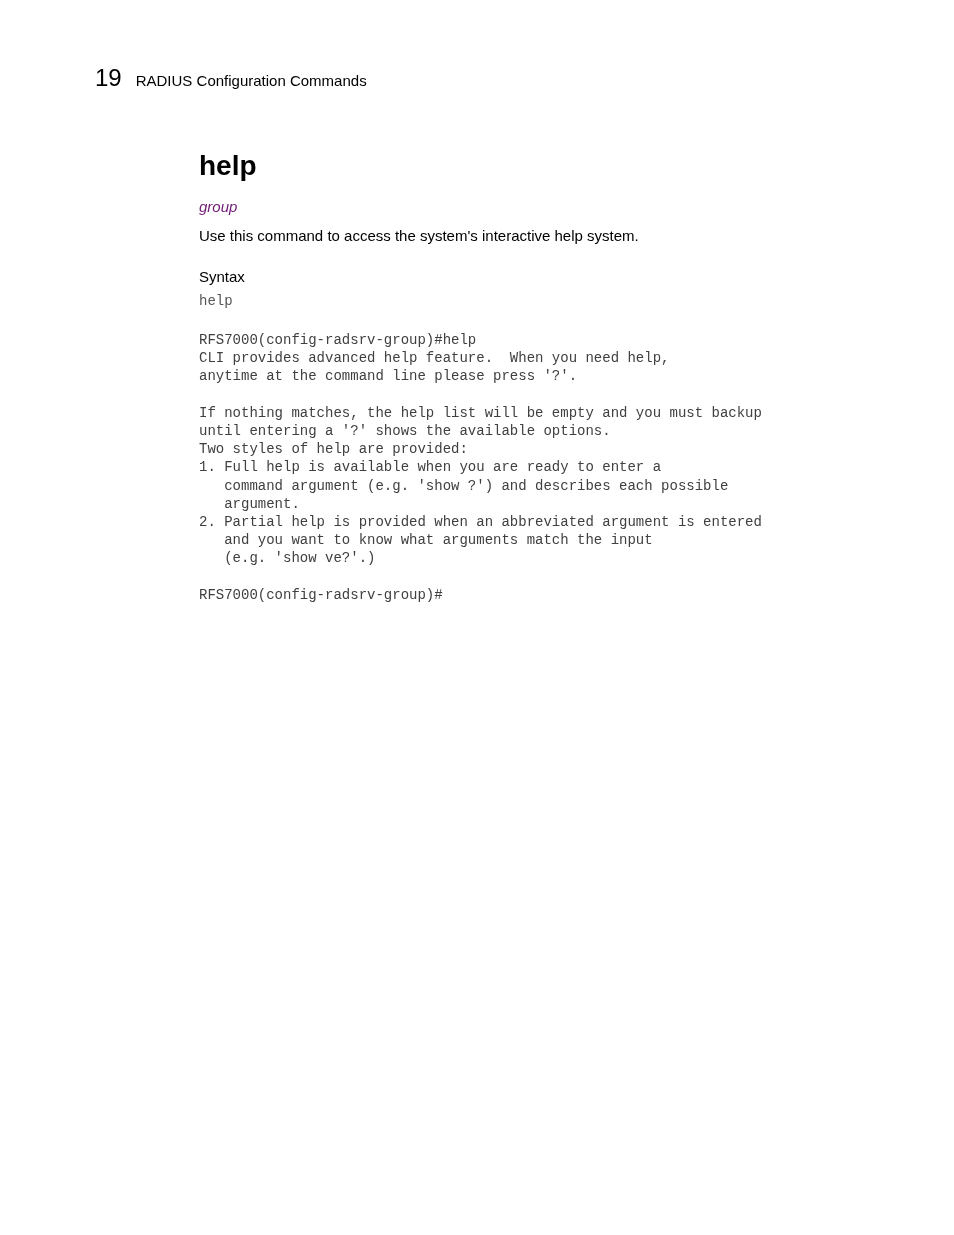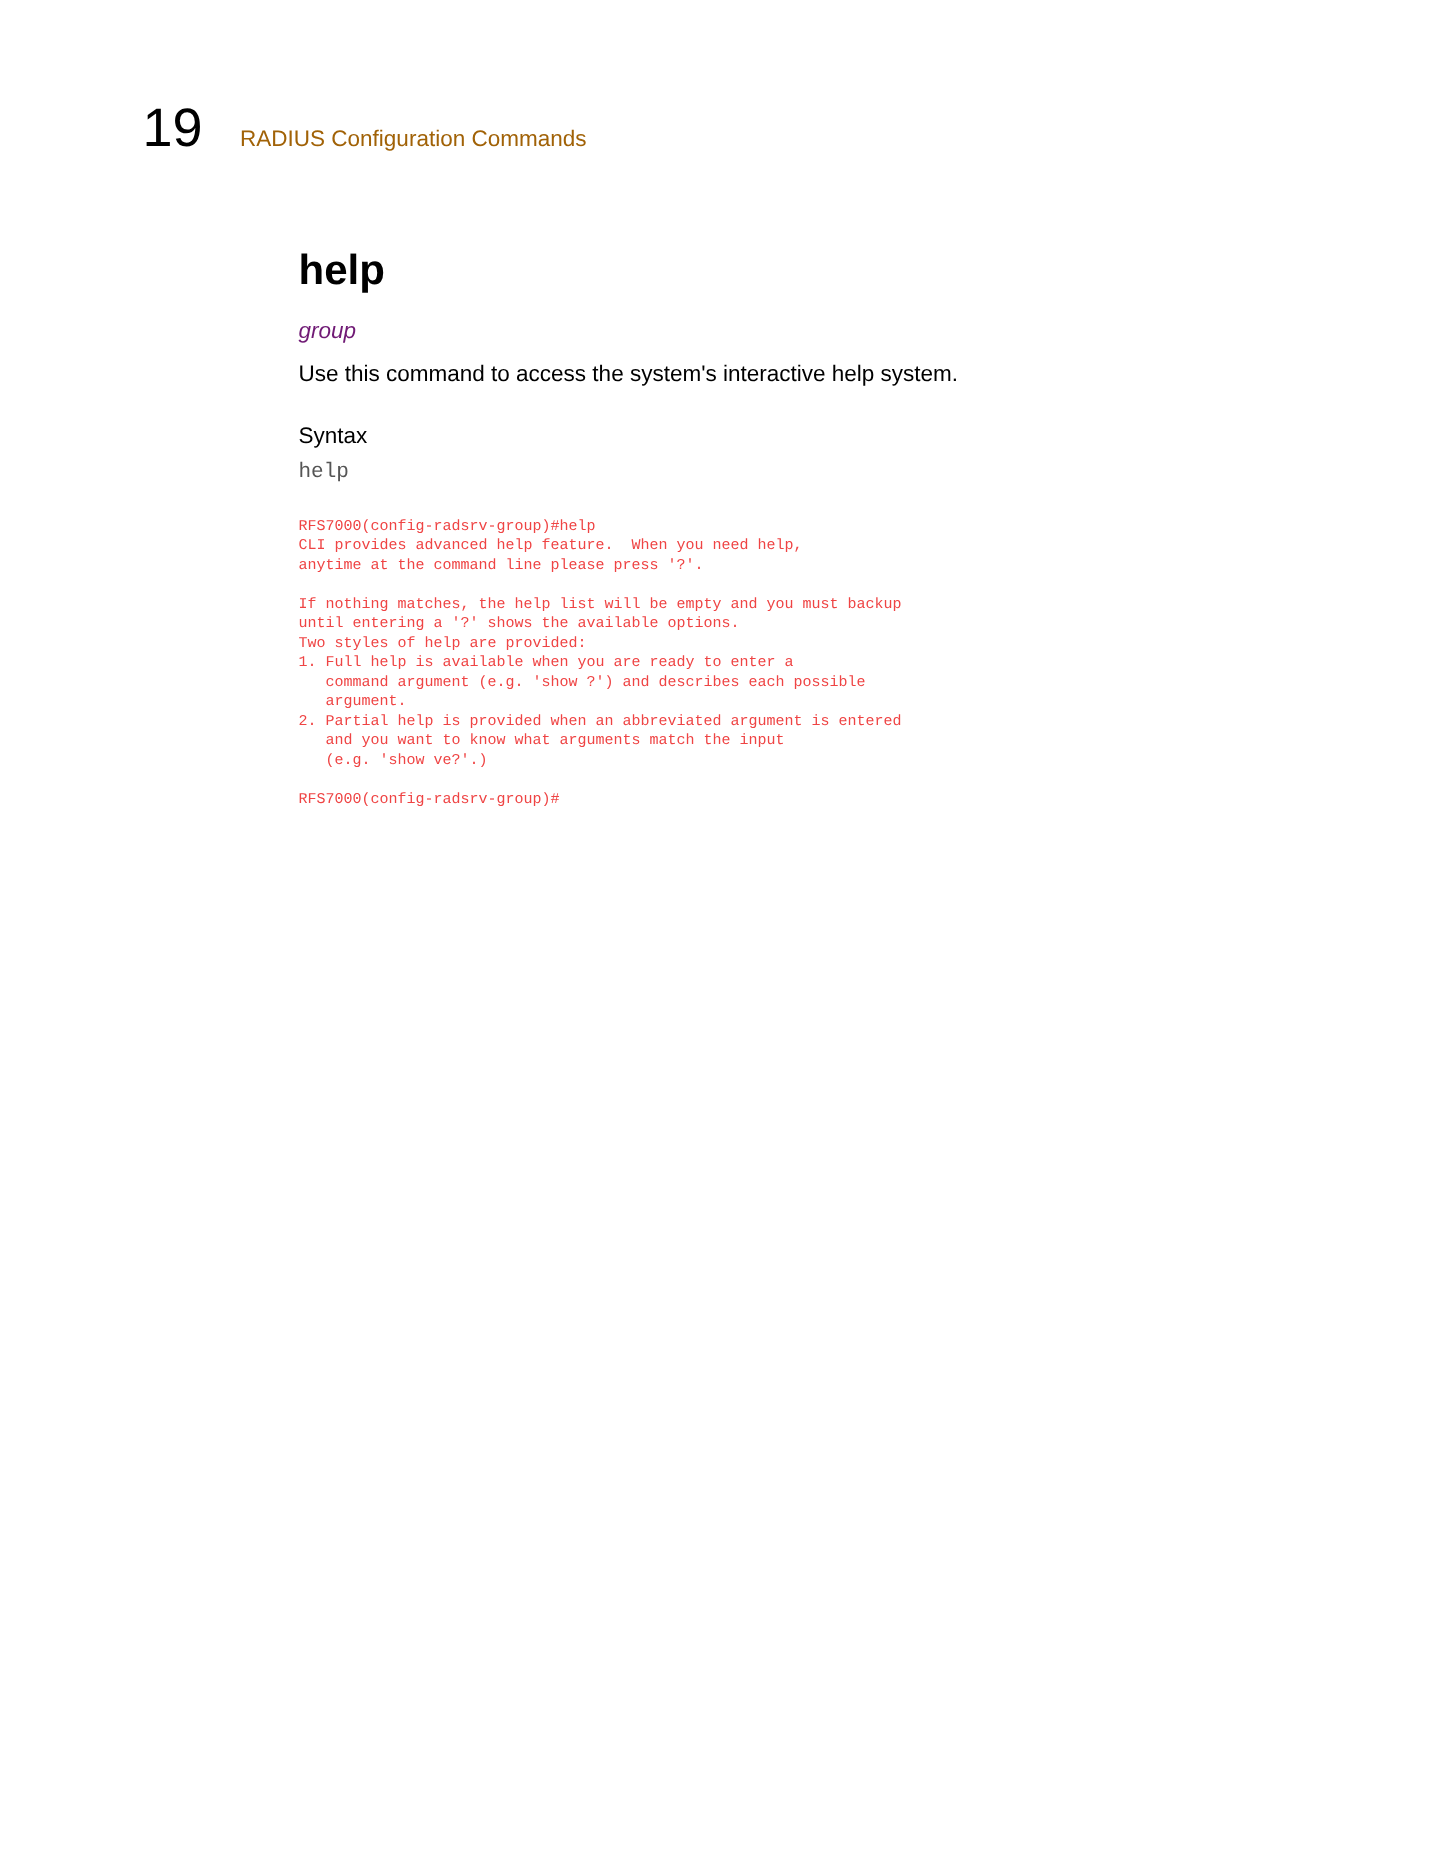--- a/index.html
+++ b/index.html
@@ -17,29 +17,29 @@
     }
     .page {
       padding: 64px 95px 60px 95px;
     }
     .header {
       display: flex;
       align-items: baseline;
       margin-bottom: 58px;
     }
     .chapter-number {
-      font-size: 36px;
+      font-size: 24px;
       font-weight: normal;
+      margin-right: 14px;
       font-family: Arial, Helvetica, sans-serif;
     }
     .chapter-title {
       font-size: 15px;
       font-weight: normal;
-      color: #a16207;
-      margin-left: 25px;
+      color: #000000;
     }
     .content {
       margin-left: 104px;
     }
     .main-heading {
       font-size: 28px;
       font-weight: bold;
       margin-bottom: 16px;
       font-family: Arial, Helvetica, sans-serif;
     }
@@ -66,22 +66,22 @@
       color: #555555;
       margin-bottom: 22px;
       display: block;
     }
     .param-value {
       font-size: 15px;
       margin-bottom: 22px;
     }
     .code-block {
       font-family: 'Courier New', Courier, monospace;
-      font-size: 10px;
-      color: #ef4444;
+      font-size: 14px;
+      color: #404040;
       white-space: pre;
       line-height: 1.3;
     }
   </style>
 </head>
 <body>
 
 <div class="page">
   <div class="header">
     <span class="chapter-number">19</span>

